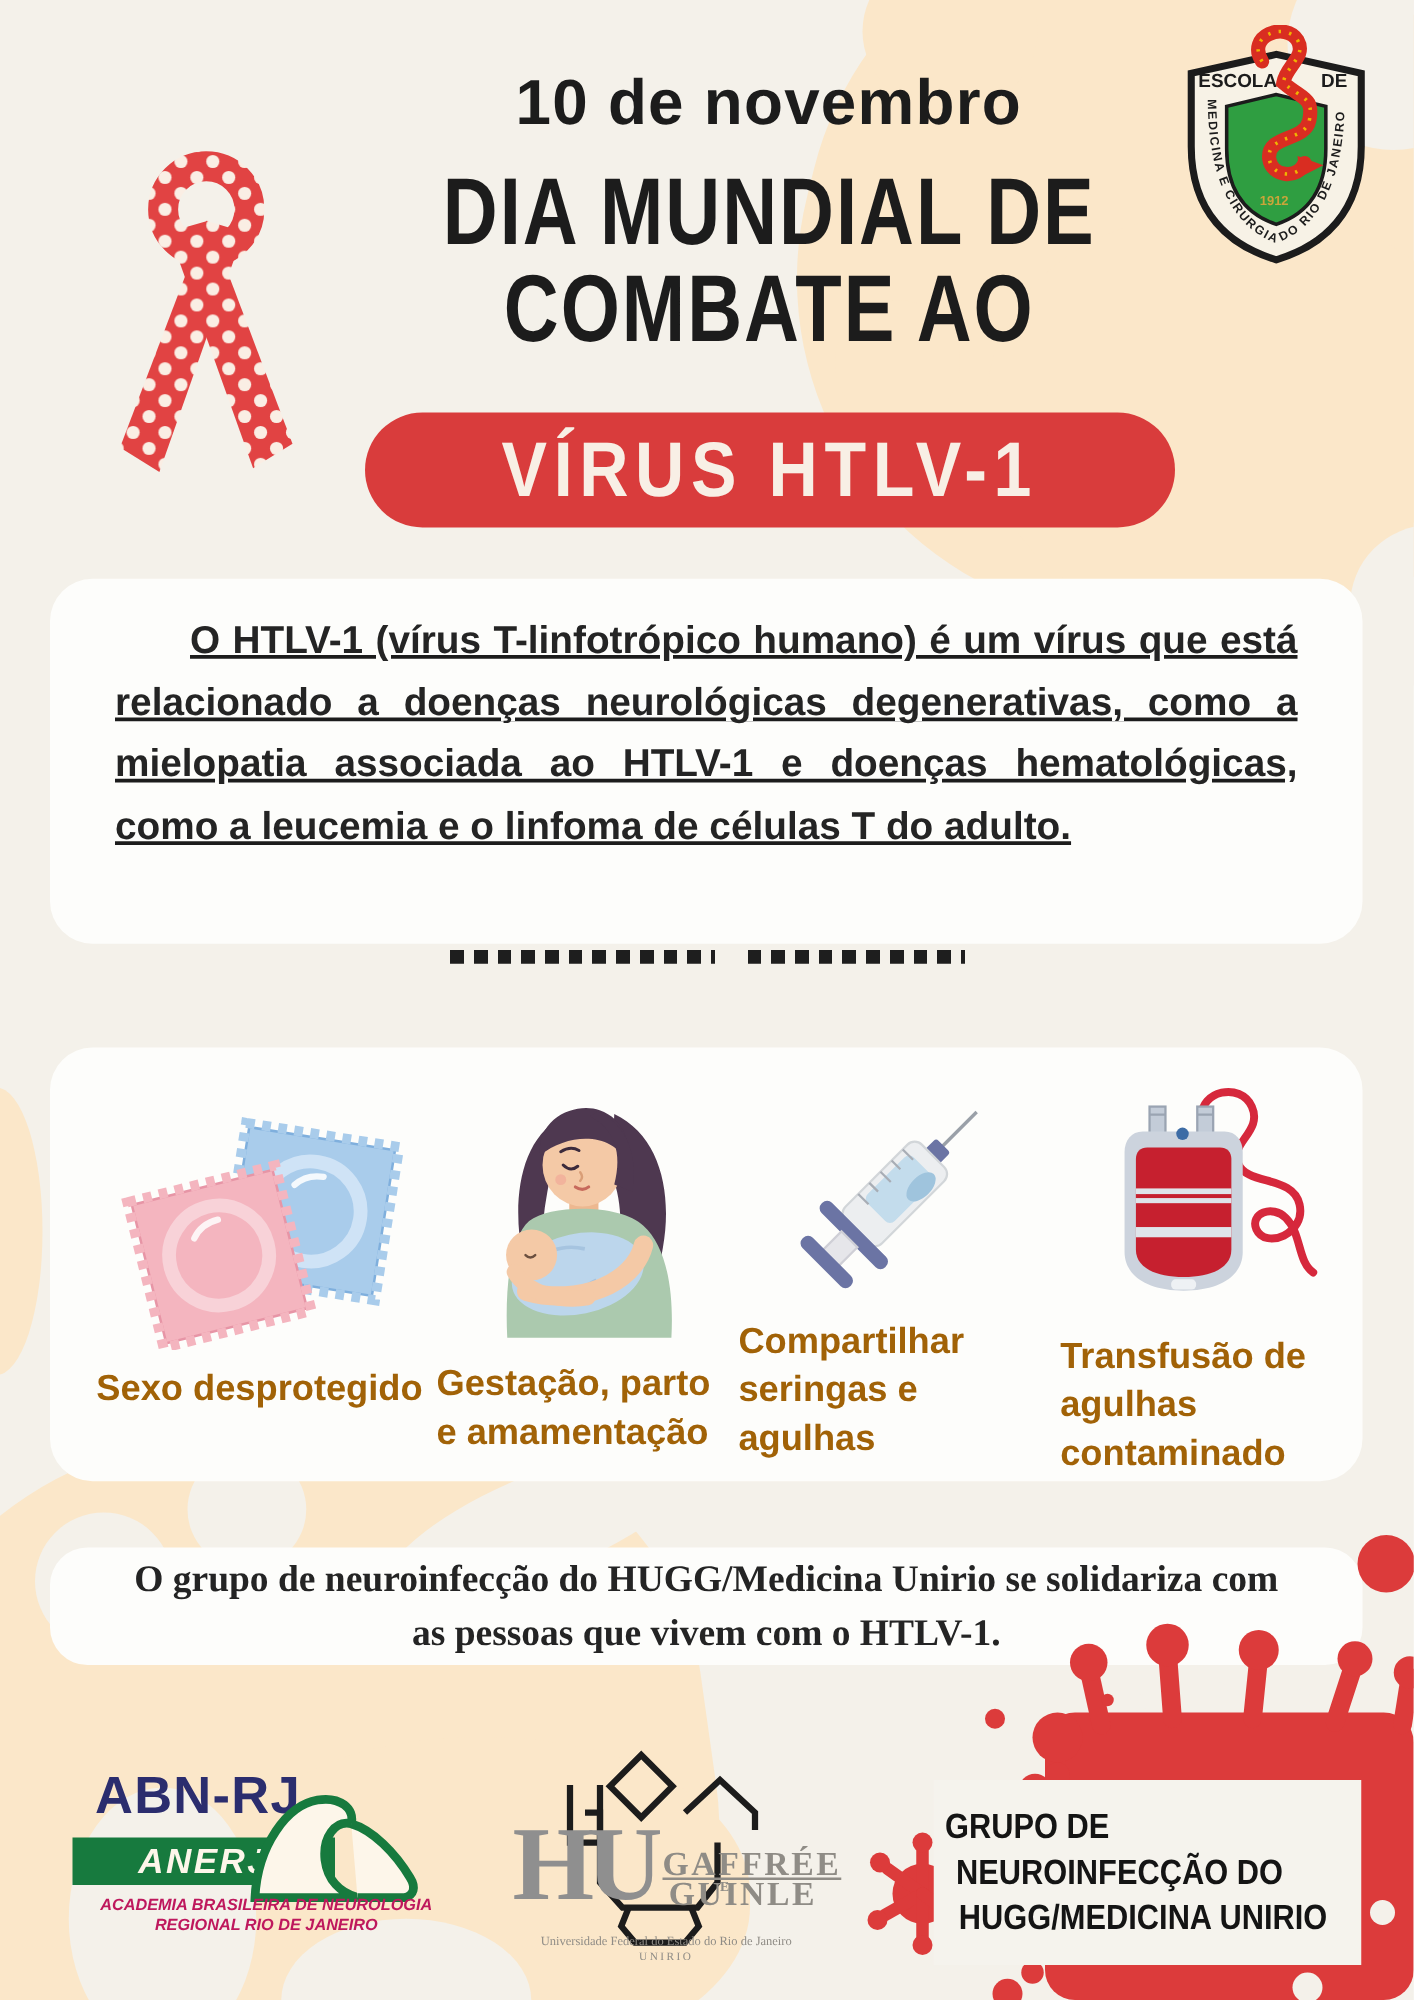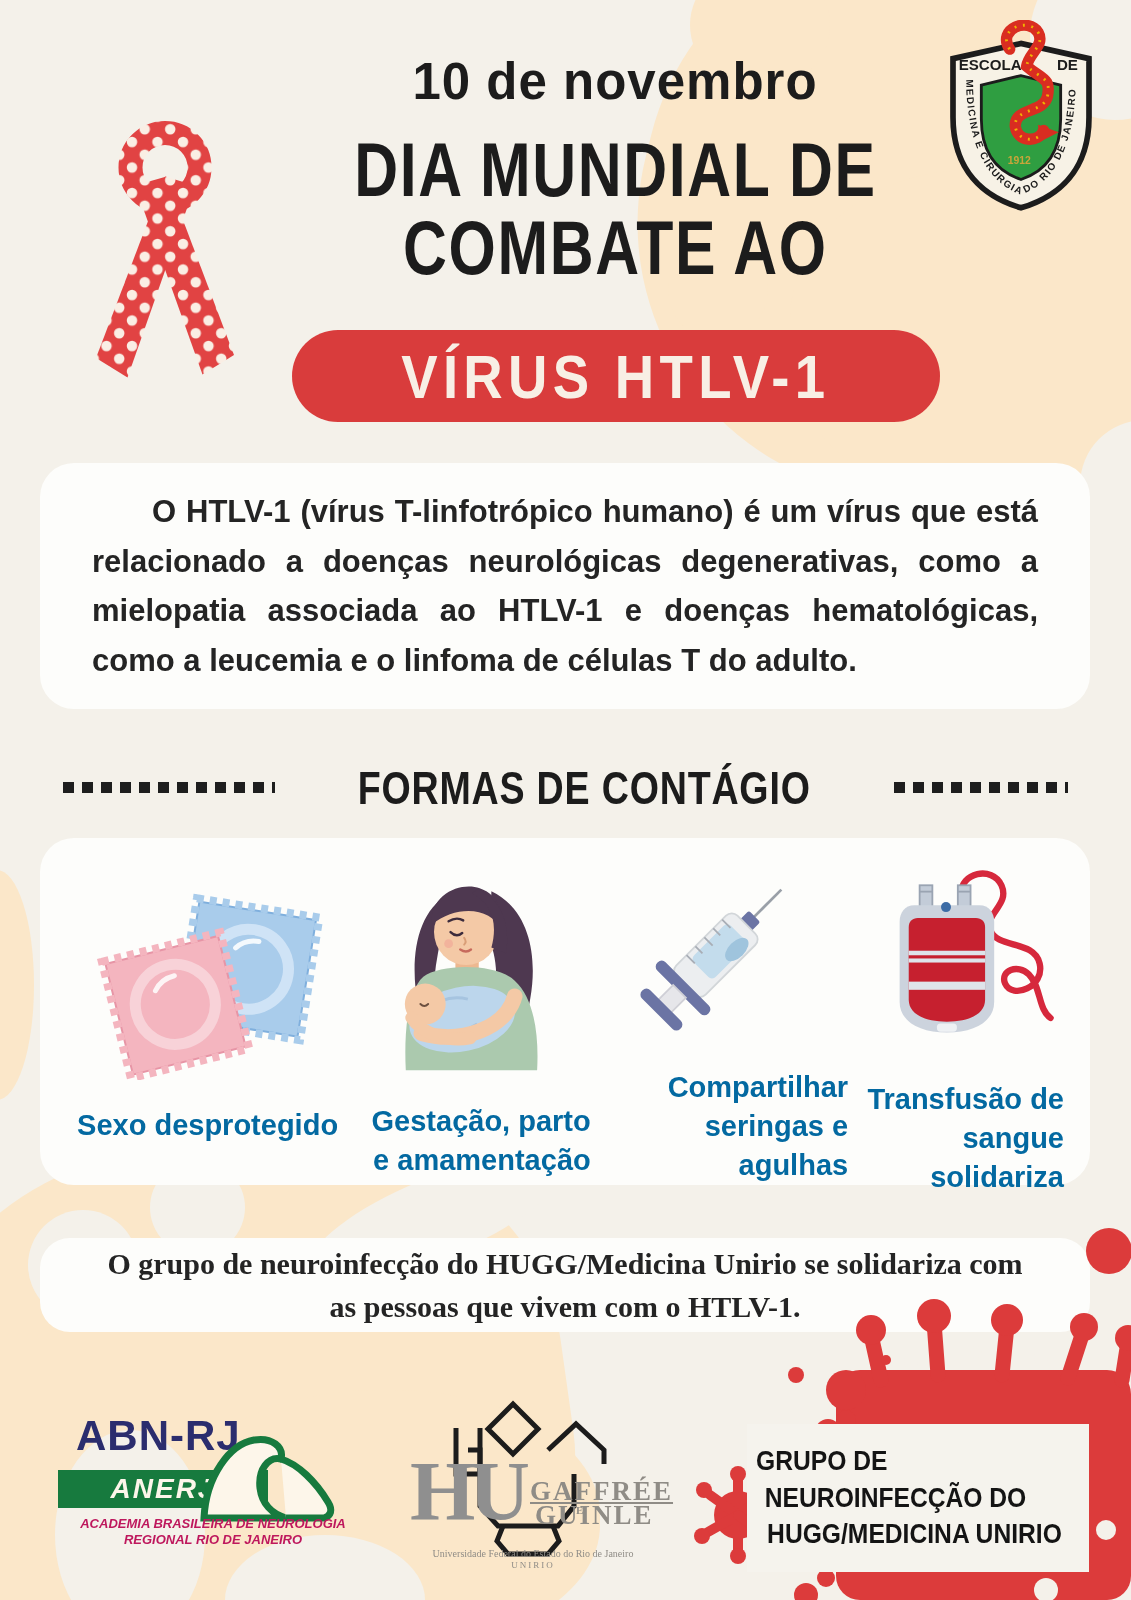--- a/index.html
+++ b/index.html
@@ -13,34 +13,34 @@
   .condensed9{display:inline-block;transform:scaleX(0.88);transform-origin:center;white-space:nowrap;}
 
   .header{position:absolute;left:200px;top:52px;width:830px;text-align:center;}
   .date{font-size:51px;font-weight:700;letter-spacing:1px;}
   .title{margin-top:20px;font-size:76px;line-height:1.02;font-weight:800;letter-spacing:2px;}
   .pill{position:absolute;left:292px;top:330px;width:648px;height:92px;background:#d93c3c;border-radius:50px;
         display:flex;align-items:center;justify-content:center;}
   .pill span{font-size:62px;font-weight:800;color:#f8efe5;letter-spacing:6px;}
 
   .card{position:absolute;left:40px;width:1050px;background:#fdfdfb;border-radius:34px;box-sizing:border-box;}
-  .intro{top:463px;height:246px;padding:24px 52px;}
+  .intro{top:463px;height:292px;padding:24px 52px;text-decoration:underline;}
   .intro p{margin:0;font-size:31px;line-height:1.6;font-weight:700;text-align:justify;text-indent:60px;color:#242424;}
 
   .section-row{position:absolute;left:0;top:760px;width:1131px;display:flex;align-items:center;justify-content:center;gap:26px;}
   .dots-line{height:11px;background:repeating-linear-gradient(to right,#1e1e1e 0 11px,transparent 11px 19px);}
   .dl-left{width:212px;}
   .dl-right{width:174px;}
   .section-title{font-size:47px;font-weight:800;letter-spacing:1px;}
 
   .ways{top:838px;height:347px;padding:24px 26px 20px;display:flex;justify-content:space-between;}
   .way{display:flex;flex-direction:column;align-items:center;}
   .w1{width:286px;}.w2{width:244px;}.w3{width:260px;}.w4{width:218px;}
   .icon-box{height:218px;display:flex;align-items:flex-end;justify-content:center;}
-  .way-label{margin-top:26px;font-size:29px;font-weight:700;text-align:right;line-height:1.35;color:#0369a1;}
+  .way-label{margin-top:12px;font-size:29px;font-weight:700;text-align:left;line-height:1.35;color:#a16207;}
 
   .solidarity{top:1238px;height:94px;border-radius:30px;padding:11px 55px;display:flex;align-items:center;}
   .solidarity p{margin:0;width:100%;font-size:30px;font-weight:700;text-align:center;line-height:1.45;color:#242424;font-family:Liberation Serif, serif;}
 
   .abn{position:absolute;left:58px;top:1412px;width:310px;height:140px;}
   .abn-acronym{position:absolute;left:18px;top:0;font-size:42px;font-weight:800;color:#2b2d6e;letter-spacing:1px;}
   .abn-banner{position:absolute;left:0;top:58px;width:210px;height:38px;background:#177a3e;display:flex;align-items:center;justify-content:center;}
   .abn-banner span{color:#fdf6ea;font-size:28px;font-weight:700;font-style:italic;letter-spacing:2px;}
   .abn-sub{position:absolute;left:-10px;top:104px;width:330px;text-align:center;font-size:13px;font-weight:700;font-style:italic;color:#be185d;line-height:1.25;}
   .abn-mountain{position:absolute;left:138px;top:18px;}
@@ -119,21 +119,20 @@
   <div class="pill">
     <span class="condensed9">VÍRUS HTLV-1</span>
   </div>
 
   <div class="card intro">
     <p>O HTLV-1 (vírus T-linfotrópico humano) é um vírus que está relacionado a doenças neurológicas degenerativas, como a mielopatia associada ao HTLV-1 e doenças hematológicas, como a leucemia e o linfoma de células T do adulto.</p>
   </div>
 
   <div class="section-row">
     <div class="dots-line dl-left"></div>
-    <div class="section-title"><span class="condensed">FORMAS DE CONTÁGIO</span></div>
     <div class="dots-line dl-right"></div>
   </div>
 
   <div class="card ways">
 
     <div class="way w1">
       <div class="icon-box">
         <svg width="232" height="188" viewBox="0 0 232 188">
           <g transform="rotate(9 155 80)">
             <rect x="97" y="18" width="118" height="118" fill="#a9cceb" stroke="#7fafdd" stroke-width="2"></rect>
@@ -217,21 +216,21 @@
           </g>
           <path d="M64 42 L136 42 C146 42 152 50 152 60 L152 148 C152 170 130 182 100 182 C70 182 48 170 48 148 L48 60 C48 50 54 42 64 42 Z" fill="#ccd3dd"></path>
           <circle cx="99" cy="44" r="5.5" fill="#3d6ca5"></circle>
           <path d="M68 56 L132 56 C138 56 142 60 142 66 L142 146 C142 162 124 170 100 170 C76 170 58 162 58 146 L58 66 C58 60 62 56 68 56 Z" fill="#c6202f"></path>
           <rect x="58" y="92" width="84" height="13" fill="#dfe4ea"></rect>
           <rect x="58" y="97" width="84" height="3.5" fill="#c6202f"></rect>
           <rect x="58" y="126" width="84" height="9" fill="#dfe4ea"></rect>
           <rect x="89" y="172" width="22" height="9" rx="4" fill="#eef1f4"></rect>
         </svg>
       </div>
-      <div class="way-label">Transfusão de sangue solidariza</div>
+      <div class="way-label">Transfusão de agulhas contaminado</div>
     </div>
   </div>
 
   <div class="card solidarity">
     <p>O grupo de neuroinfecção do HUGG/Medicina Unirio se solidariza com as pessoas que vivem com o HTLV-1.</p>
   </div>
 
   <div class="red-dot" style="left:1086px;top:1228px;width:46px;height:46px;"></div>
 
   <svg class="abs" style="left:686px;top:1290px;z-index:1;" width="445" height="310" viewBox="0 0 445 310">

